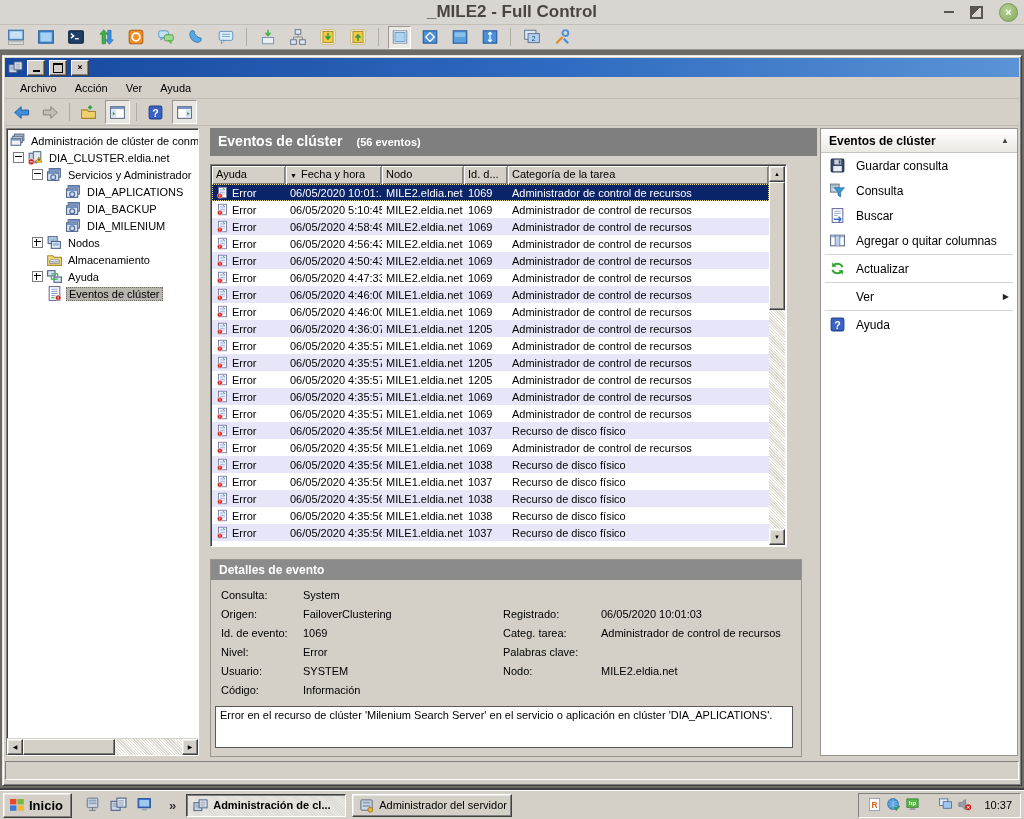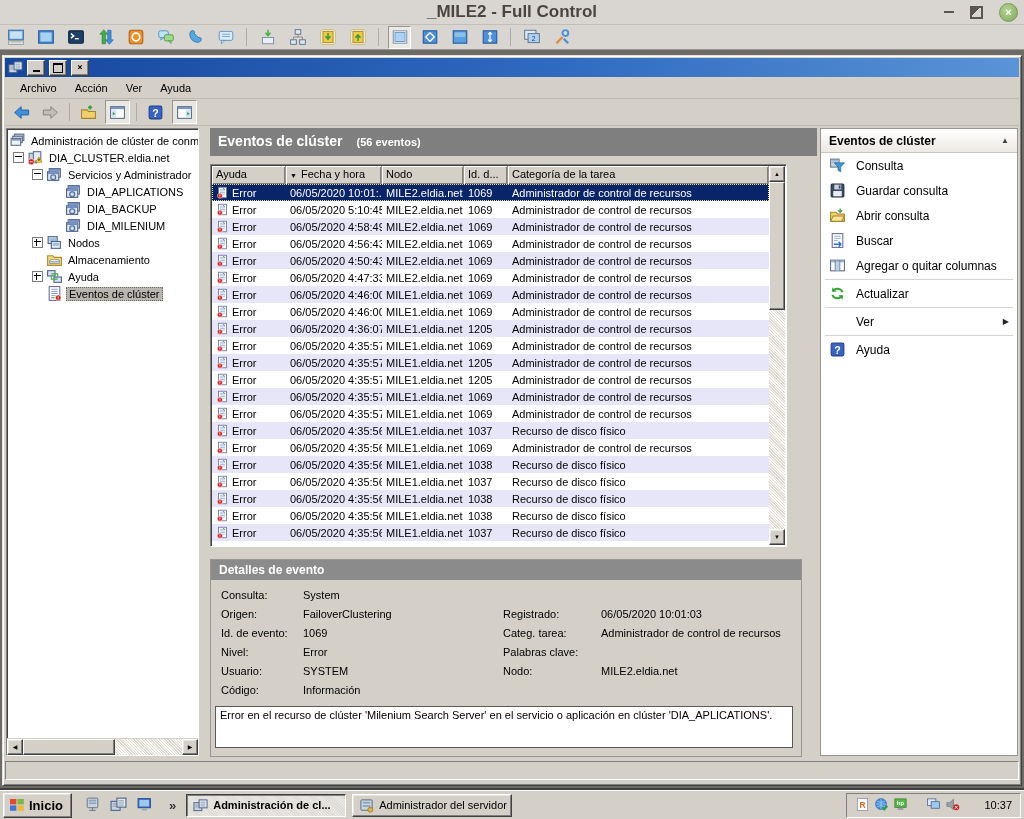--- a/index.html
+++ b/index.html
@@ -113,21 +113,21 @@
   .chev{font-weight:bold;font-size:13px;color:#333;padding:0 4px;}
   .task-btn{height:23px;width:160px;display:flex;align-items:center;gap:5px;padding:0 6px;box-sizing:border-box;
     background:#d4d0c8;border:1px solid;border-color:#fff #404040 #404040 #fff;
     box-shadow:inset -1px -1px 0 #808080,inset 1px 1px 0 #e8e6e1;font-size:11px;white-space:nowrap;overflow:hidden;}
   .task-btn.active{border-color:#404040 #fff #fff #404040;box-shadow:inset 1px 1px 0 #808080;
     background:repeating-linear-gradient(45deg,#e9e7e2 0 1px,#dedbd5 1px 2px);font-weight:bold;}
   .tb-spacer{flex:1;}
   .tray{height:23px;display:flex;align-items:center;gap:4px;padding:0 8px;border:1px solid;
     border-color:#808080 #fff #fff #808080;font-size:11px;}
   .tray .gap{width:10px;}
-  .tray .clock{margin-left:20px;}
+  .tray .clock{margin-left:8px;}
 </style>
 </head>
 <body>
 
 <div class="screen">
 
   <div class="host-titlebar">
     <span class="host-title">_MILE2 - Full Control</span>
     <span class="host-btns">
       <span class="hb-min"></span>
@@ -920,47 +920,37 @@
         <div class="actions-panel">
           <div class="actions-section">
             <span>Eventos de clúster</span>
             <span class="grow"></span>
             <span class="caret">▲</span>
           </div>
           <div id="actionItems">
               <div class="action-item">
                 <span class="ic" style="height: 17px; width: 17px;">
                   <svg viewBox="0 0 16 16" xmlns="http://www.w3.org/2000/svg">
-                    <rect x="1.5" y="2" width="8" height="7.5" fill="#c9d4e0" stroke="#66788c"></rect>
-                    <path d="M2.8 3.5h5.4M2.8 5h5.4" stroke="#8ca0b4" stroke-width="0.7"></path>
-                    <path d="M5 5.5h9.5L11 9.5v4.5l-2.5-1.6V9.5z" fill="#3d9ad1" stroke="#1c6ca0" stroke-width="0.7"></path>
-                  </svg>
-                </span>
-                <span>Consulta</span>
-              </div>
-              <div class="action-item">
-                <span class="ic" style="height: 17px; width: 17px;">
-                  <svg viewBox="0 0 16 16" xmlns="http://www.w3.org/2000/svg">
                     <rect x="2" y="2" width="12" height="12" rx="1" fill="#3a4a66" stroke="#222f44"></rect>
                     <rect x="5" y="2.5" width="6.5" height="4.5" fill="#c9d2de"></rect>
                     <rect x="9.2" y="3.2" width="1.6" height="3" fill="#3a4a66"></rect>
                     <rect x="4" y="8.5" width="8" height="5" fill="#e8edf3"></rect>
                   </svg>
                 </span>
                 <span>Guardar consulta</span>
               </div>
               <div class="action-item">
                 <span class="ic" style="height: 17px; width: 17px;">
                   <svg viewBox="0 0 16 16" xmlns="http://www.w3.org/2000/svg">
-                    <path d="M1.5 5h5L8 6.5h6.5v7H1.5z" fill="#f0cf6e" stroke="#a8862a"></path>
-                    <path d="M1.5 13.5L4 8.5h10.5L12 13.5z" fill="#f7e49a" stroke="#a8862a"></path>
-                    <path d="M10.5 1.5v3.5M8.8 3.2l1.7 1.8 1.7-1.8" stroke="#2e9e3e" stroke-width="1.2" fill="none"></path>
-                  </svg>
-                </span>
-                <span>Abrir consulta</span>
+                    <rect x="1.5" y="2" width="8" height="7.5" fill="#c9d4e0" stroke="#66788c"></rect>
+                    <path d="M2.8 3.5h5.4M2.8 5h5.4" stroke="#8ca0b4" stroke-width="0.7"></path>
+                    <path d="M5 5.5h9.5L11 9.5v4.5l-2.5-1.6V9.5z" fill="#3d9ad1" stroke="#1c6ca0" stroke-width="0.7"></path>
+                  </svg>
+                </span>
+                <span>Consulta</span>
               </div>
               <div class="action-item">
                 <span class="ic" style="height: 17px; width: 17px;">
                   <svg viewBox="0 0 16 16" xmlns="http://www.w3.org/2000/svg">
                     <rect x="3" y="1.5" width="10" height="13" fill="#fff" stroke="#6b6b9b"></rect>
                     <path d="M5 4h6M5 6h6M5 8h3" stroke="#8ca8d4" stroke-width="0.9" fill="none"></path>
                     <path d="M4.5 11.5h7M11.5 11.5l-2.5-2.3M11.5 11.5L9 13.8" stroke="#2f6fd0" stroke-width="1.4" fill="none"></path>
                   </svg>
                 </span>
                 <span>Buscar</span>

